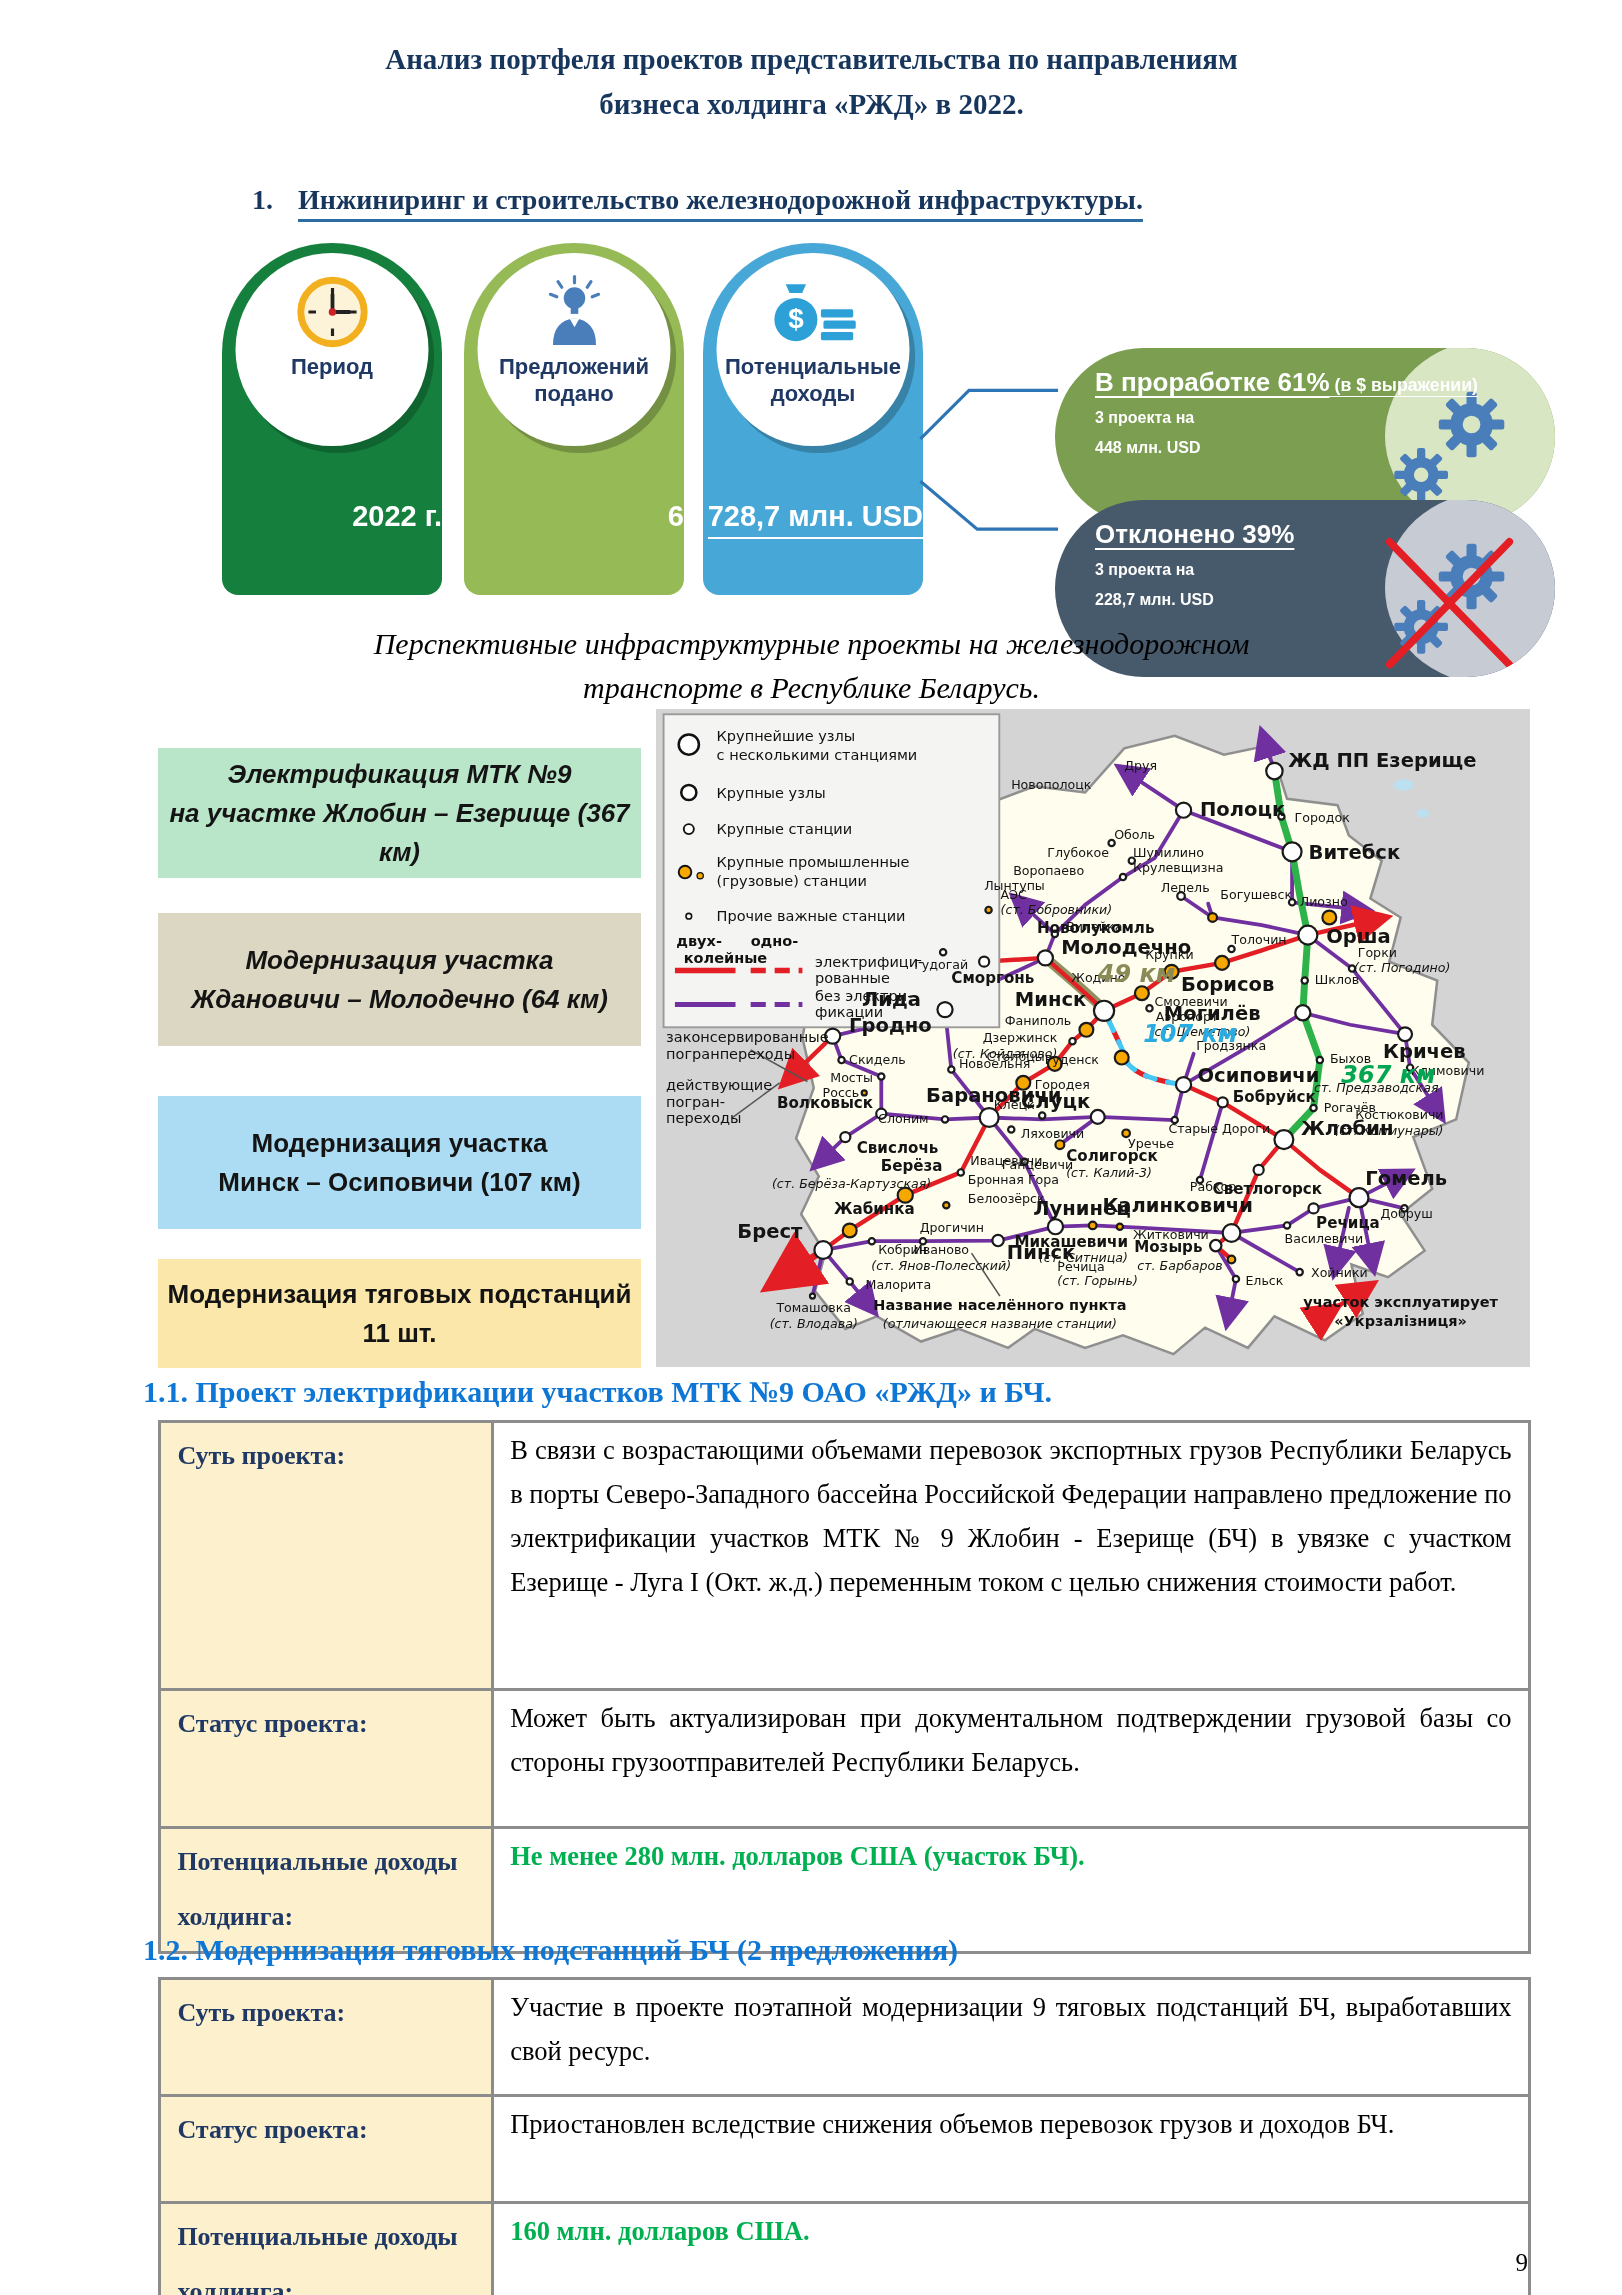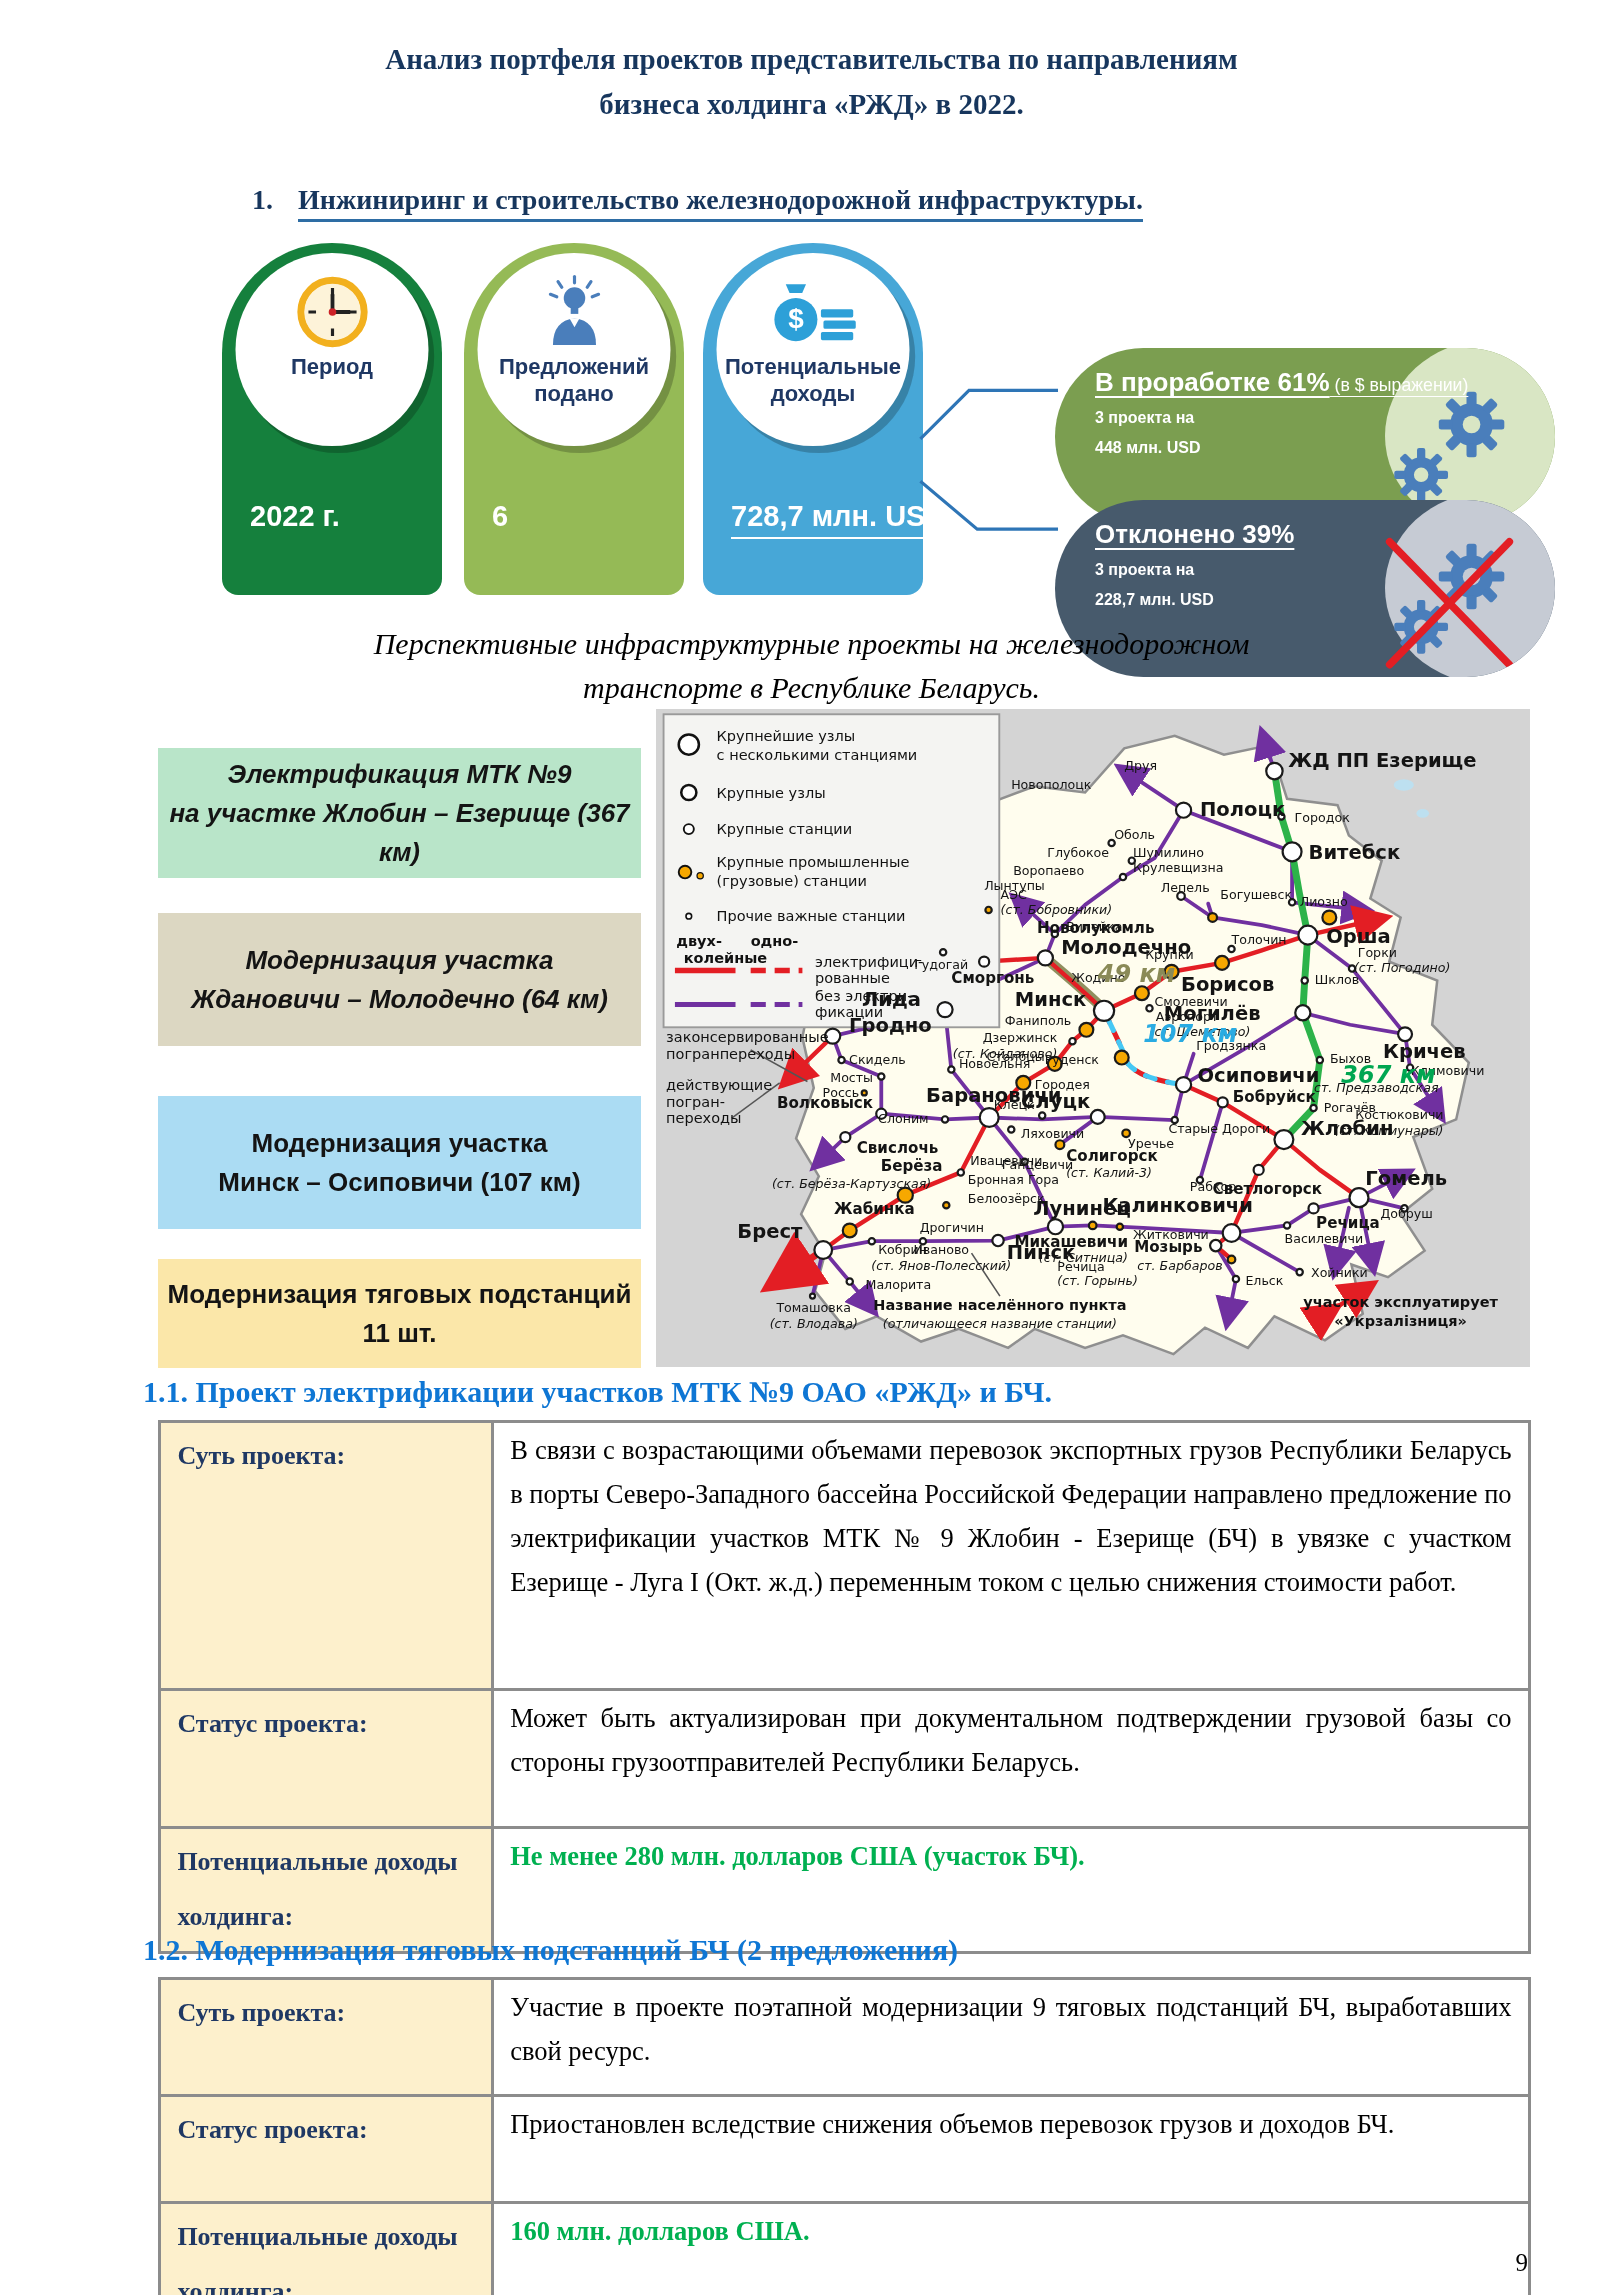--- a/index.html
+++ b/index.html
@@ -19,34 +19,34 @@
   .bh-12{top:1933px;}
   
   .pill{position:absolute;top:243px;width:220px;height:352px;border-radius:111px 111px 16.4px 16.4px;}
   .pill-1{left:222px;background:#15803d;}
   .pill-2{left:464px;background:#95ba56;}
   .pill-3{left:703px;background:#47a7d7;}
   .disc{position:absolute;left:50%;top:10px;transform:translateX(-50%);width:193px;height:193px;
     border-radius:50%;background:#fff;box-shadow:5.7px 7px 0 rgba(0,0,0,.22);text-align:center;}
   .disc .iconbox{margin-top:17.7px;height:82px;display:flex;align-items:center;justify-content:center;}
   .disc .dlabel{font-family:"Liberation Sans",sans-serif;font-weight:bold;font-size:22px;line-height:1.25;color:#1f3864;}
-  .pill .value{position:absolute;left:0;bottom:62px;width:100%;text-align:left;
-    font-family:"Liberation Sans",sans-serif;font-weight:bold;font-size:29px;color:#fff;padding-left:28px;}
+  .pill .value{position:absolute;left:0;bottom:62px;width:100%;text-align:right;
+    font-family:"Liberation Sans",sans-serif;font-weight:bold;font-size:29px;color:#fff;}
   .pill-3 .value .uval{border-bottom:2.5px solid #fff;padding-bottom:5px;}
   
   .callout{position:absolute;left:1055px;width:500px;height:177px;border-radius:90px;overflow:hidden;}
   .co-1{top:348px;background:#7b9e50;}
   .co-2{top:500px;background:#475a6c;}
   .cap{position:absolute;right:-38px;top:-7.6px;width:208px;height:192px;border-radius:50%;}
   .co-1 .cap{background:#d9e6c4;}
   .co-2 .cap{background:#c6cbd4;}
   .cotext{position:absolute;left:40px;top:19px;color:#fff;font-family:"Liberation Sans",sans-serif;}
   .cotext .t1{font-weight:bold;font-size:26px;}
   .cotext .t1 .uu{text-decoration:underline;text-underline-offset:5px;}
-  .cotext .t1 .small{font-size:17.7px;font-weight:normal;}
+  .cotext .t1 .small{font-size:17.7px;font-weight:bold;}
   .cotext .t2{font-weight:bold;font-size:16px;margin-top:11.4px;}
   .gearsvg{position:absolute;right:11.4px;top:10px;}
   
   .connector{position:absolute;left:0;top:240px;pointer-events:none;}
   
   .pbox{position:absolute;left:158px;width:483px;text-align:center;color:#141414;
     font-family:"Liberation Sans",sans-serif;font-weight:bold;font-size:26px;line-height:1.5;
     display:flex;flex-direction:column;justify-content:center;}
   .pb-1{top:748px;height:130px;background:#b9e5c9;font-style:italic;}
   .pb-2{top:913px;height:133px;background:#dcd7c2;font-style:italic;}

